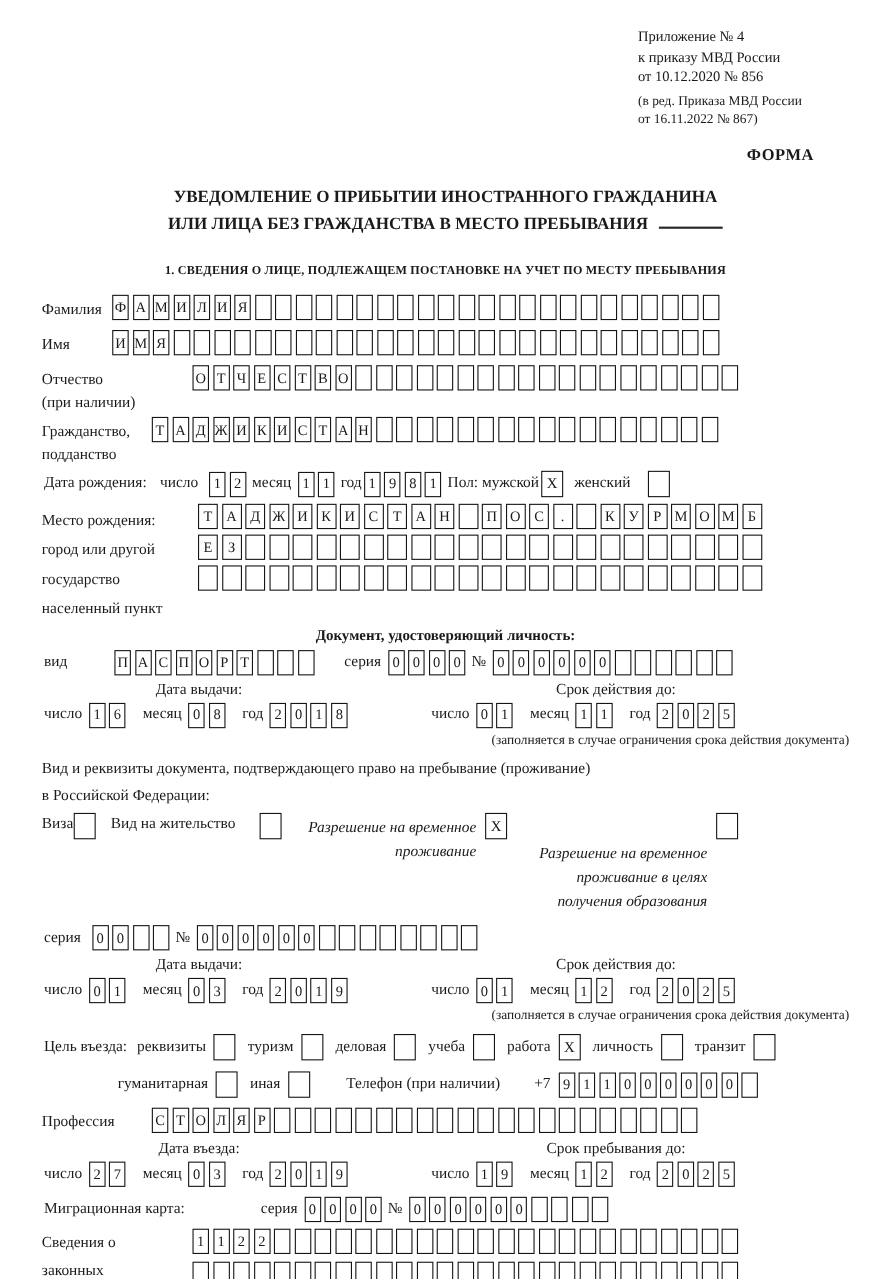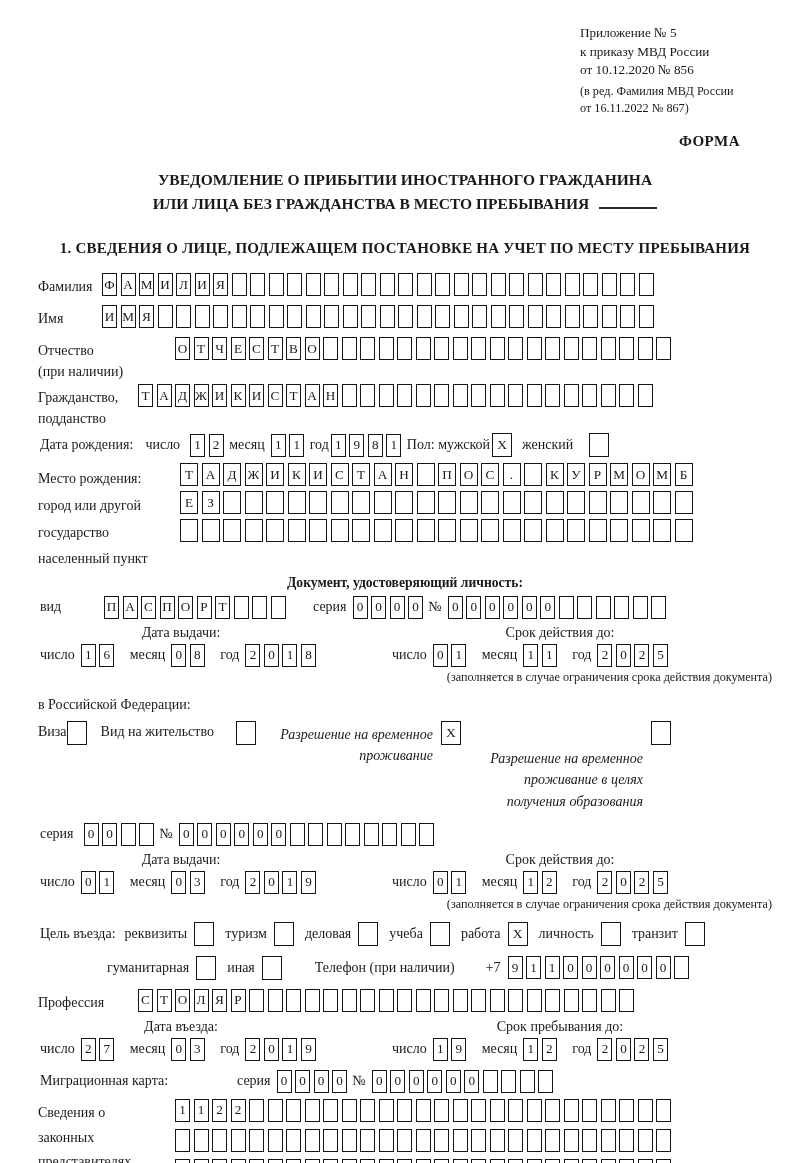--- a/index.html
+++ b/index.html
@@ -11,21 +11,21 @@
     padding:24px 28px 14px 38px;
     position:relative;
   }
   
   .hdr-note { margin-left:auto; width:192px; line-height:1.42; font-size:13.2px; }
   .hdr-note .amend { font-size:12.2px; margin-top:3px; line-height:1.4; }
   .forma { text-align:right; padding-right:32px; font-weight:bold; font-size:15px; margin-top:16px; letter-spacing:.5px; }
   
   .title { text-align:center; font-weight:bold; font-size:15.5px; line-height:1.55; margin-top:18px; }
   .title-underline { display:inline-block; width:58px; border-bottom:2.4px solid #2a2a2a; margin-left:10px; }
-  .sec1 { text-align:center; font-weight:bold; font-size:15px; margin-top:24px; letter-spacing:.2px; }
+  .sec1 { text-align:center; font-weight:bold; font-size:11px; margin-top:24px; letter-spacing:.2px; }
   
   .row { display:flex; align-items:flex-start; margin-top:8px; }
   .lblcol { flex:0 0 auto; line-height:1.5; padding-top:3px; }
   .w64 { width:64px; } .w100 { width:100px; } .w137 { width:137px; } .w142 { width:142px; }
   .cellwrap { display:flex; flex-wrap:nowrap; }
   .cell {
     display:inline-flex; align-items:center; justify-content:center;
     width:15px; height:23px; border:1.5px solid #151515; margin-right:3.5px;
     font-size:13.2px; flex:0 0 auto; background:#fff;
   }
@@ -65,25 +65,25 @@
   .indent67 { padding-left:67px; }
   
   .reps { display:flex; margin-top:6px; }
   .reps .lblblock { width:137px; line-height:1.78; padding-top:2px; }
   .reps .repsright { flex:1; }
 </style>
 </head>
 <body>
 
 <div class="hdr-note">
-  <div>Приложение № 5</div>
+  <div>Приложение № 4</div>
   <div>к приказу МВД России</div>
   <div>от 10.12.2020 № 856</div>
   <div class="amend">
-    <div>(в ред. Фамилия МВД России</div>
+    <div>(в ред. Приказа МВД России</div>
     <div>от 16.11.2022 № 867)</div>
   </div>
 </div>
 
 <div class="forma">ФОРМА</div>
 
 <div class="title">
   <div>УВЕДОМЛЕНИЕ О ПРИБЫТИИ ИНОСТРАННОГО ГРАЖДАНИНА</div>
   <div><span>ИЛИ ЛИЦА БЕЗ ГРАЖДАНСТВА В МЕСТО ПРЕБЫВАНИЯ</span><span class="title-underline"></span></div>
 </div>
@@ -439,20 +439,21 @@
           <span class="cell">0</span>
           <span class="cell">2</span>
           <span class="cell">5</span>
         </span>
     </div>
   </div>
 </div>
 <div class="note-right">(заполняется в случае ограничения срока действия документа)</div>
 
 <div class="intro">
+  <div>Вид и реквизиты документа, подтверждающего право на пребывание (проживание)</div>
   <div>в Российской Федерации:</div>
 </div>
 
 <div class="permit-row">
   <div class="opt">
     <span class="opt-label">Виза</span>
     <span class="checkbox"></span>
   </div>
   <span class="gap14"></span>
   <div class="opt">

